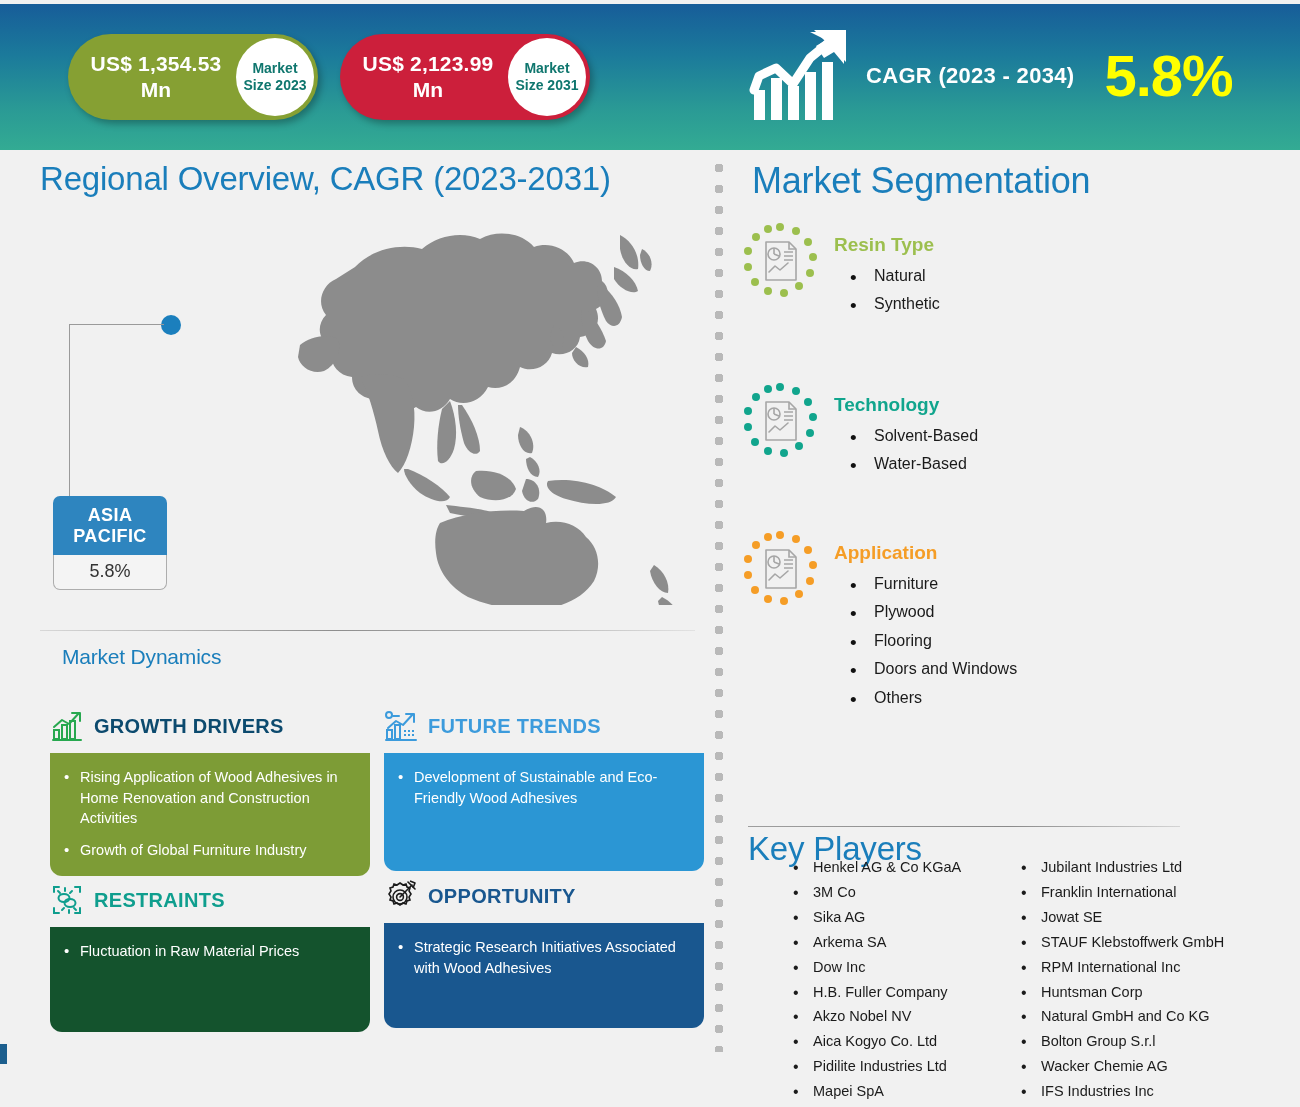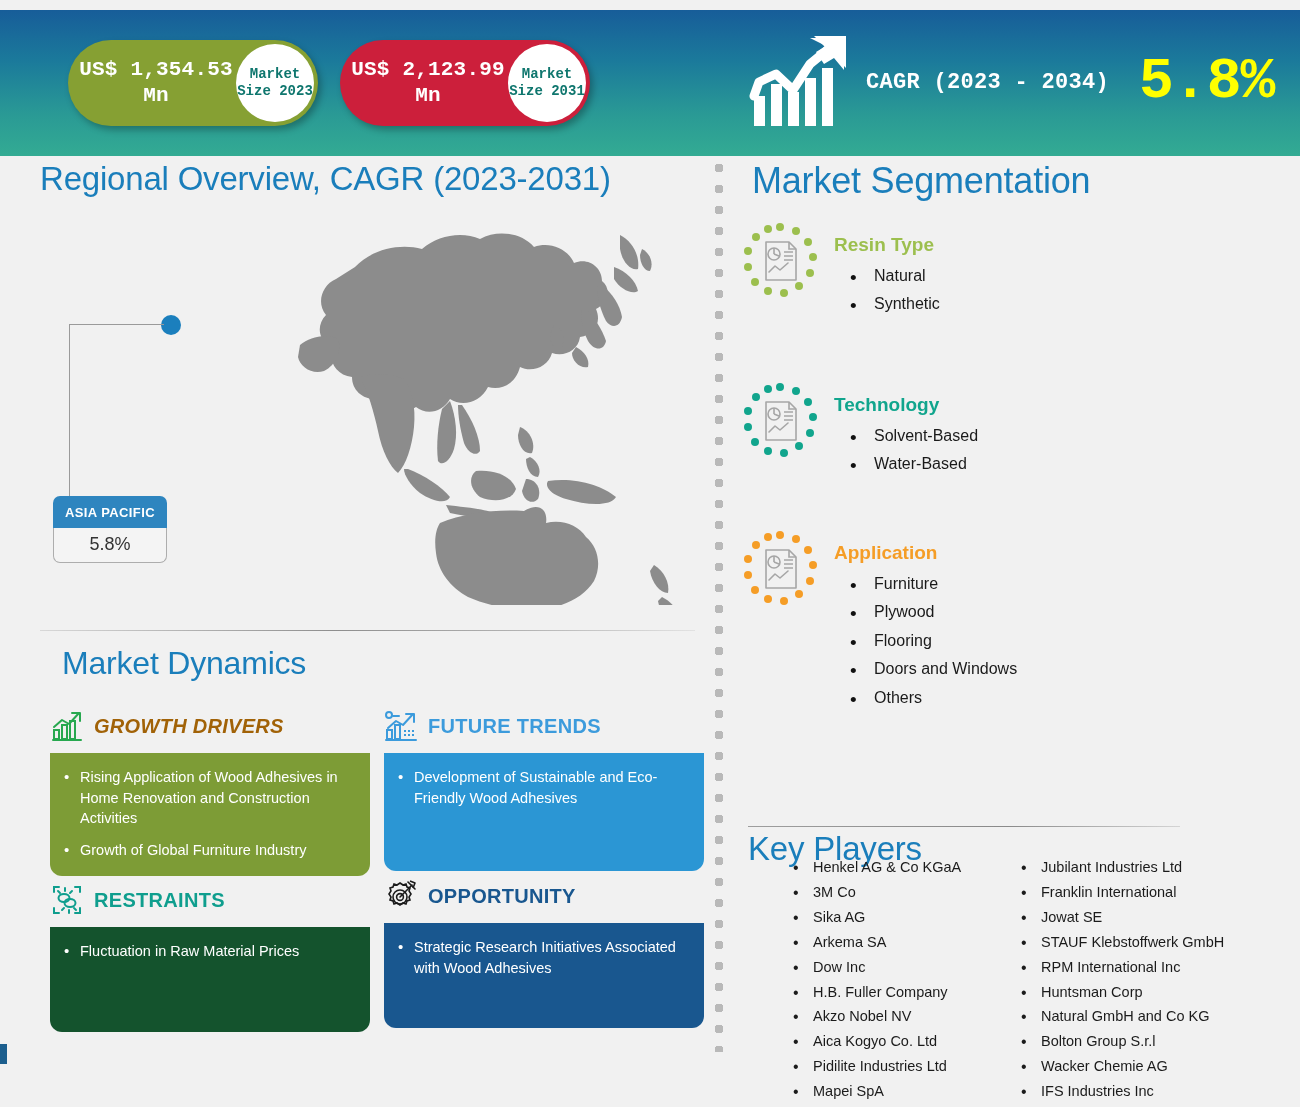--- a/index.html
+++ b/index.html
@@ -6,23 +6,22 @@
   body {
     width: 1300px; height: 1107px;
     background: #f1f1f1;
     font-family: "Liberation Sans", sans-serif;
     overflow: hidden;
     position: relative;
   }
 
   
   .header {
-    position: absolute; left: 0; top: 10px; width: 1300px; height: 146px;
+    position: absolute; left: 0; top: 4px; width: 1300px; height: 146px;
     background: linear-gradient(180deg, #175d99 0%, #1b7a9b 35%, #2a9a95 72%, #33ab93 100%);
-    font-family: Liberation Mono, monospace;
   }
   .header-inner { position: relative; width: 100%; height: 100%; }
 
   .pill {
     position: absolute; top: 30px; height: 86px;
     border-radius: 46px;
     display: flex; align-items: center;
     box-shadow: 3px 4px 7px rgba(0,0,0,.28);
   }
   .pill-green { left: 68px; width: 250px; background: #86a033; }
@@ -80,35 +79,35 @@
     border-left: 1.6px solid #9a9a9a;
     border-bottom: 0;
     border-top: 1.6px solid #9a9a9a;
     border-right: 0;
   }
   .region-badge {
     position: absolute; left: 53px; top: 496px;
     width: 114px;
   }
   .region-badge-top {
-    background: #2e85bf; color: #fff; font-size: 13px; font-weight: bold;
+    background: #2e85bf; color: #fff; font-size: 18px; font-weight: bold;
     text-align: center; padding: 9px 0 8px; letter-spacing: .4px;
     border-radius: 7px 7px 0 0;
   }
   .region-badge-bot {
     background: #f4f4f4; color: #333; font-size: 18px;
     text-align: center; padding: 6px 0 7px;
     border: 1.5px solid #adadad; border-top: 0; border-radius: 0 0 7px 7px;
   }
 
   .hrule {
     position: absolute; left: 40px; top: 630px; width: 655px; height: 1px;
     background: linear-gradient(90deg,#d8d8d8,#8e8e8e 45%,#b5b5b5 75%,#e2e2e2);
   }
-  #dynamics-title { position: absolute; left: 62px; top: 645px; font-size: 32px; }
+  #dynamics-title { position: absolute; left: 62px; top: 645px; font-size: 21px; }
 
   
   .dyn { position: absolute; width: 320px; }
   .dyn-head { display: flex; align-items: center; gap: 10px; height: 40px; }
   .dyn-head-text { font-size: 20px; font-weight: bold; letter-spacing: .3px; }
   .dyn-box {
     margin-top: 7px; border-radius: 0 0 12px 12px;
     padding: 14px 16px 16px 14px; color: #fff;
   }
   .dyn-box ul { list-style: none; }
@@ -124,21 +123,21 @@
   #dyn-growth   { left: 50px;  top: 706px; }
   #dyn-trends   { left: 384px; top: 706px; }
   #dyn-restr    { left: 50px;  top: 880px; }
   #dyn-opp      { left: 384px; top: 876px; }
 
   #dyn-growth .dyn-box { background: #7d9c36; min-height: 118px; }
   #dyn-trends .dyn-box { background: #2b96d4; min-height: 118px; }
   #dyn-restr  .dyn-box { background: #14532d; min-height: 105px; }
   #dyn-opp    .dyn-box { background: #19578f; min-height: 105px; }
 
-  #dyn-growth .dyn-head-text { color: #a16207; font-style: italic; }
+  #dyn-growth .dyn-head-text { color: #0c4a6e; }
   #dyn-trends .dyn-head-text { color: #3c9bdc; }
   #dyn-restr  .dyn-head-text { color: #0f9e8e; }
   #dyn-opp    .dyn-head-text { color: #19578f; }
 
   
   #seg-title { position: absolute; left: 752px; top: 160px; font-size: 36px; }
 
   .seg { position: absolute; display: flex; gap: 16px; }
   #seg-resin { left: 742px; top: 222px; }
   #seg-tech  { left: 742px; top: 382px; }

